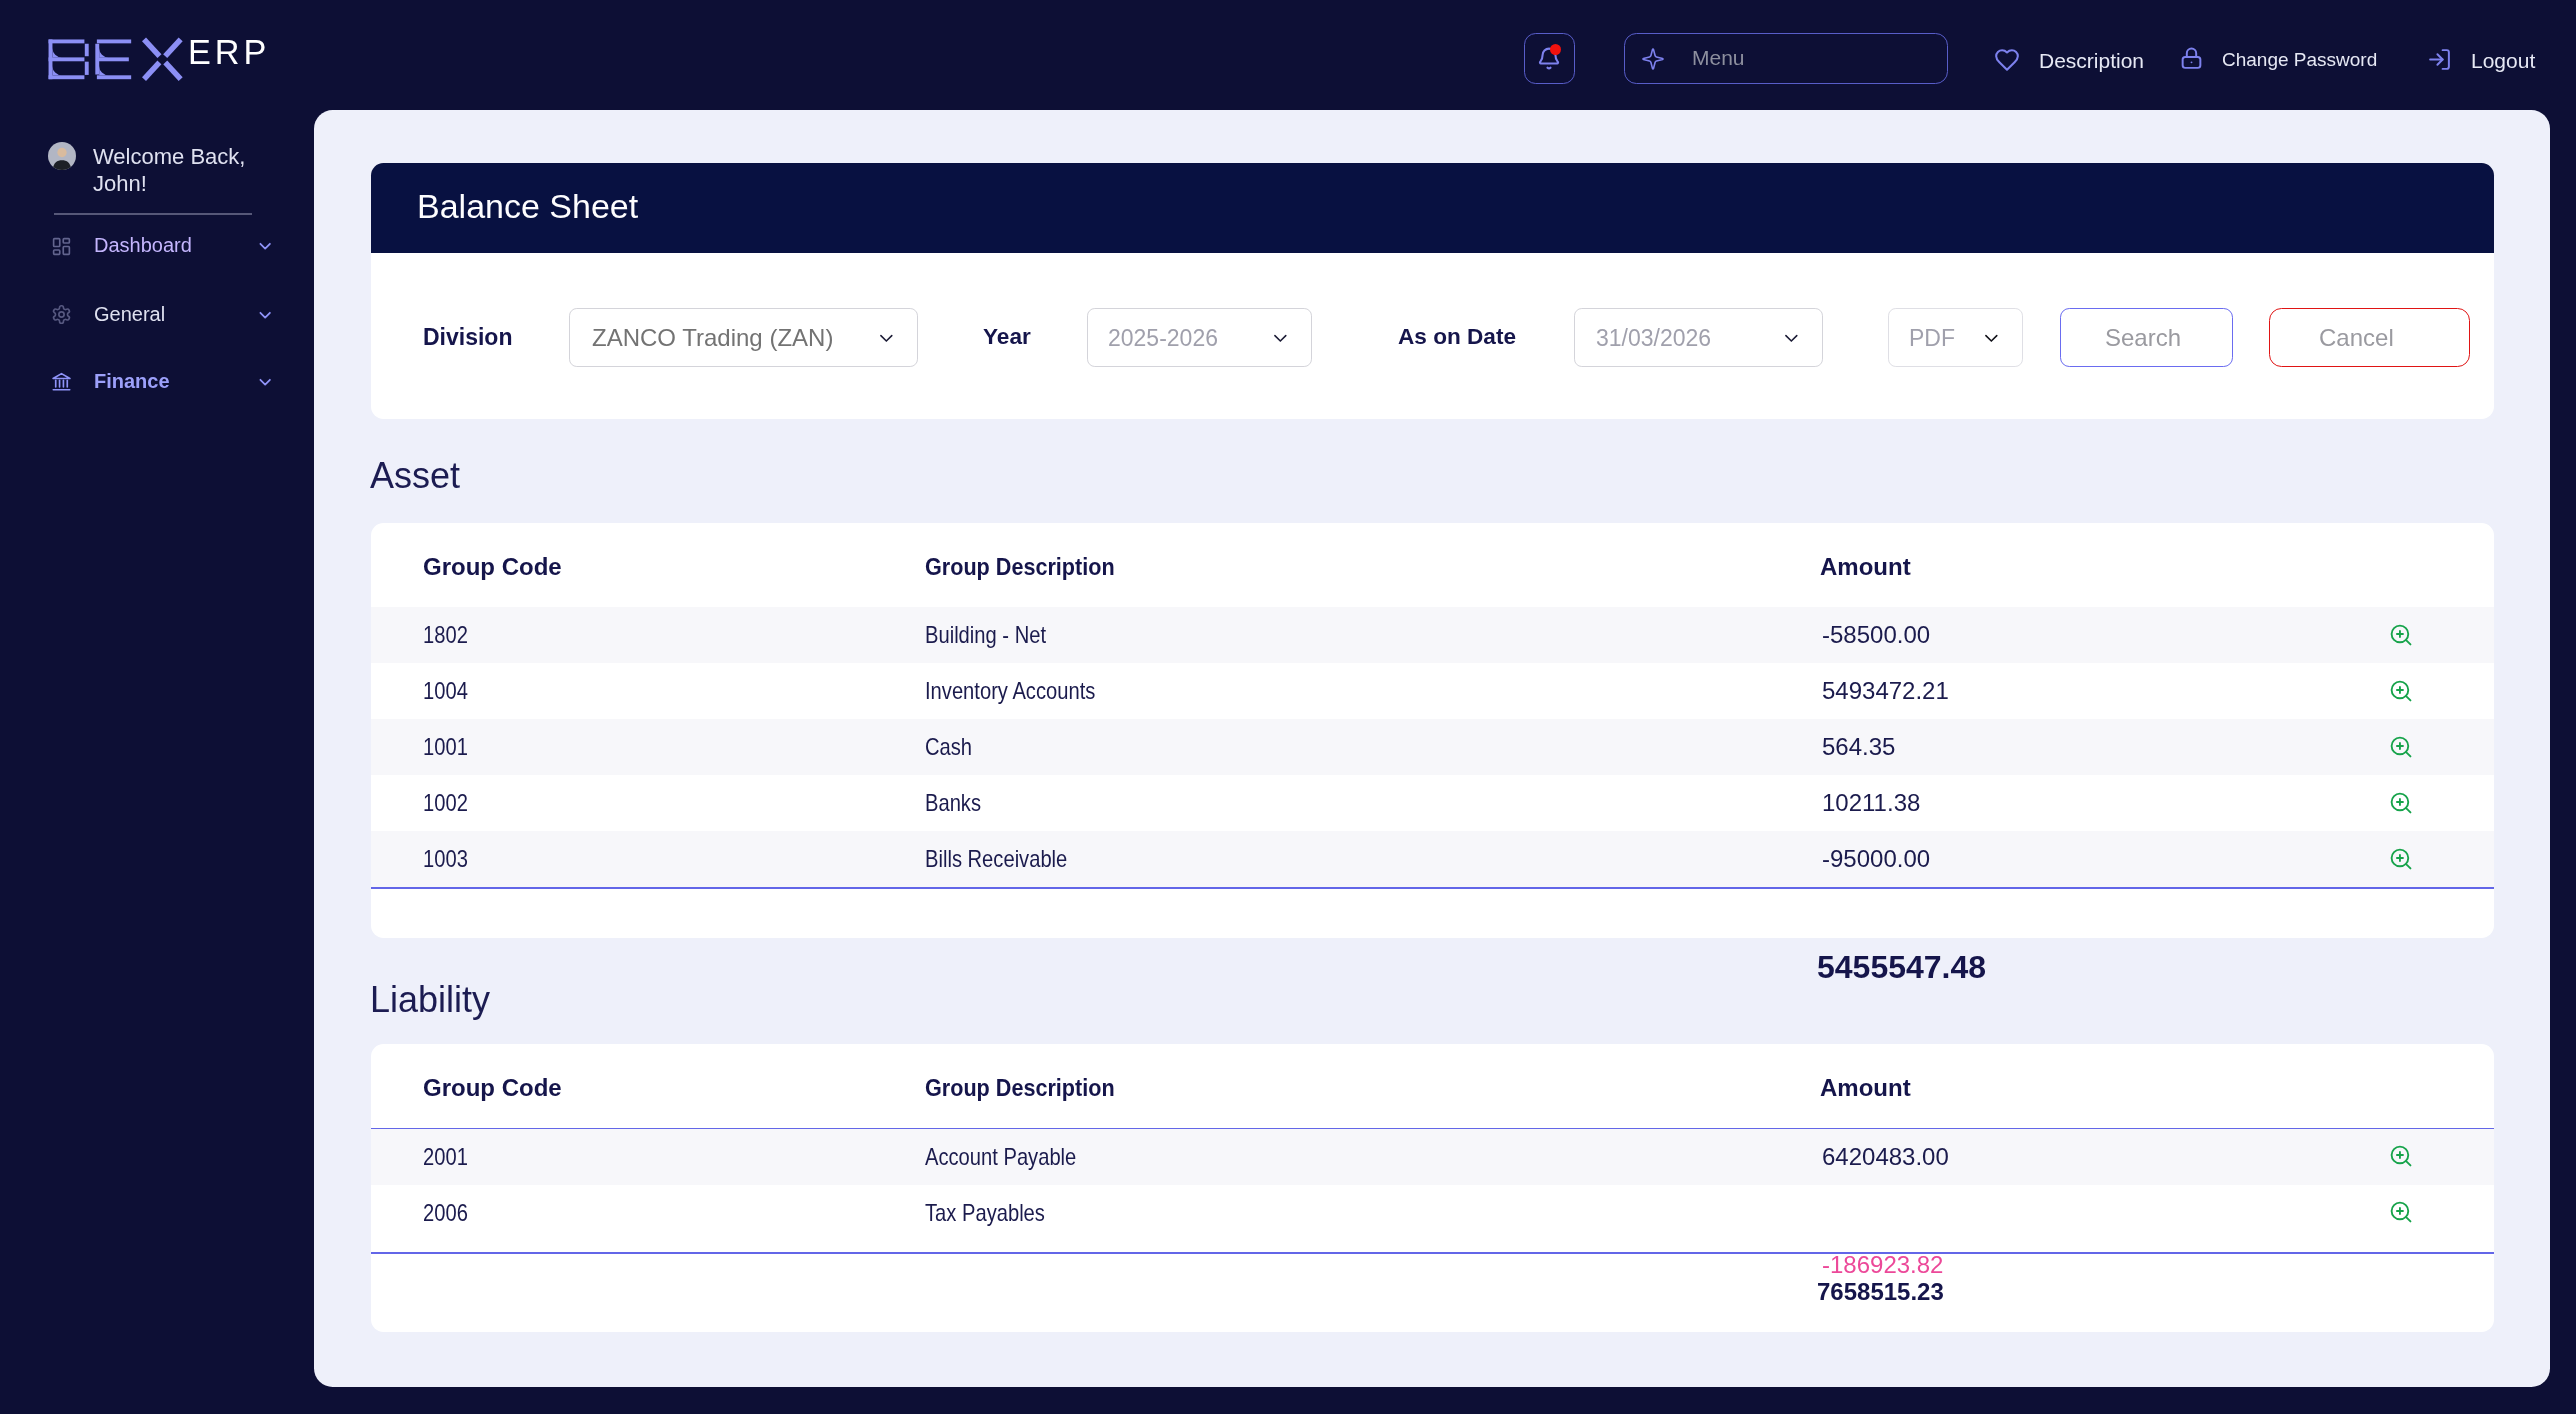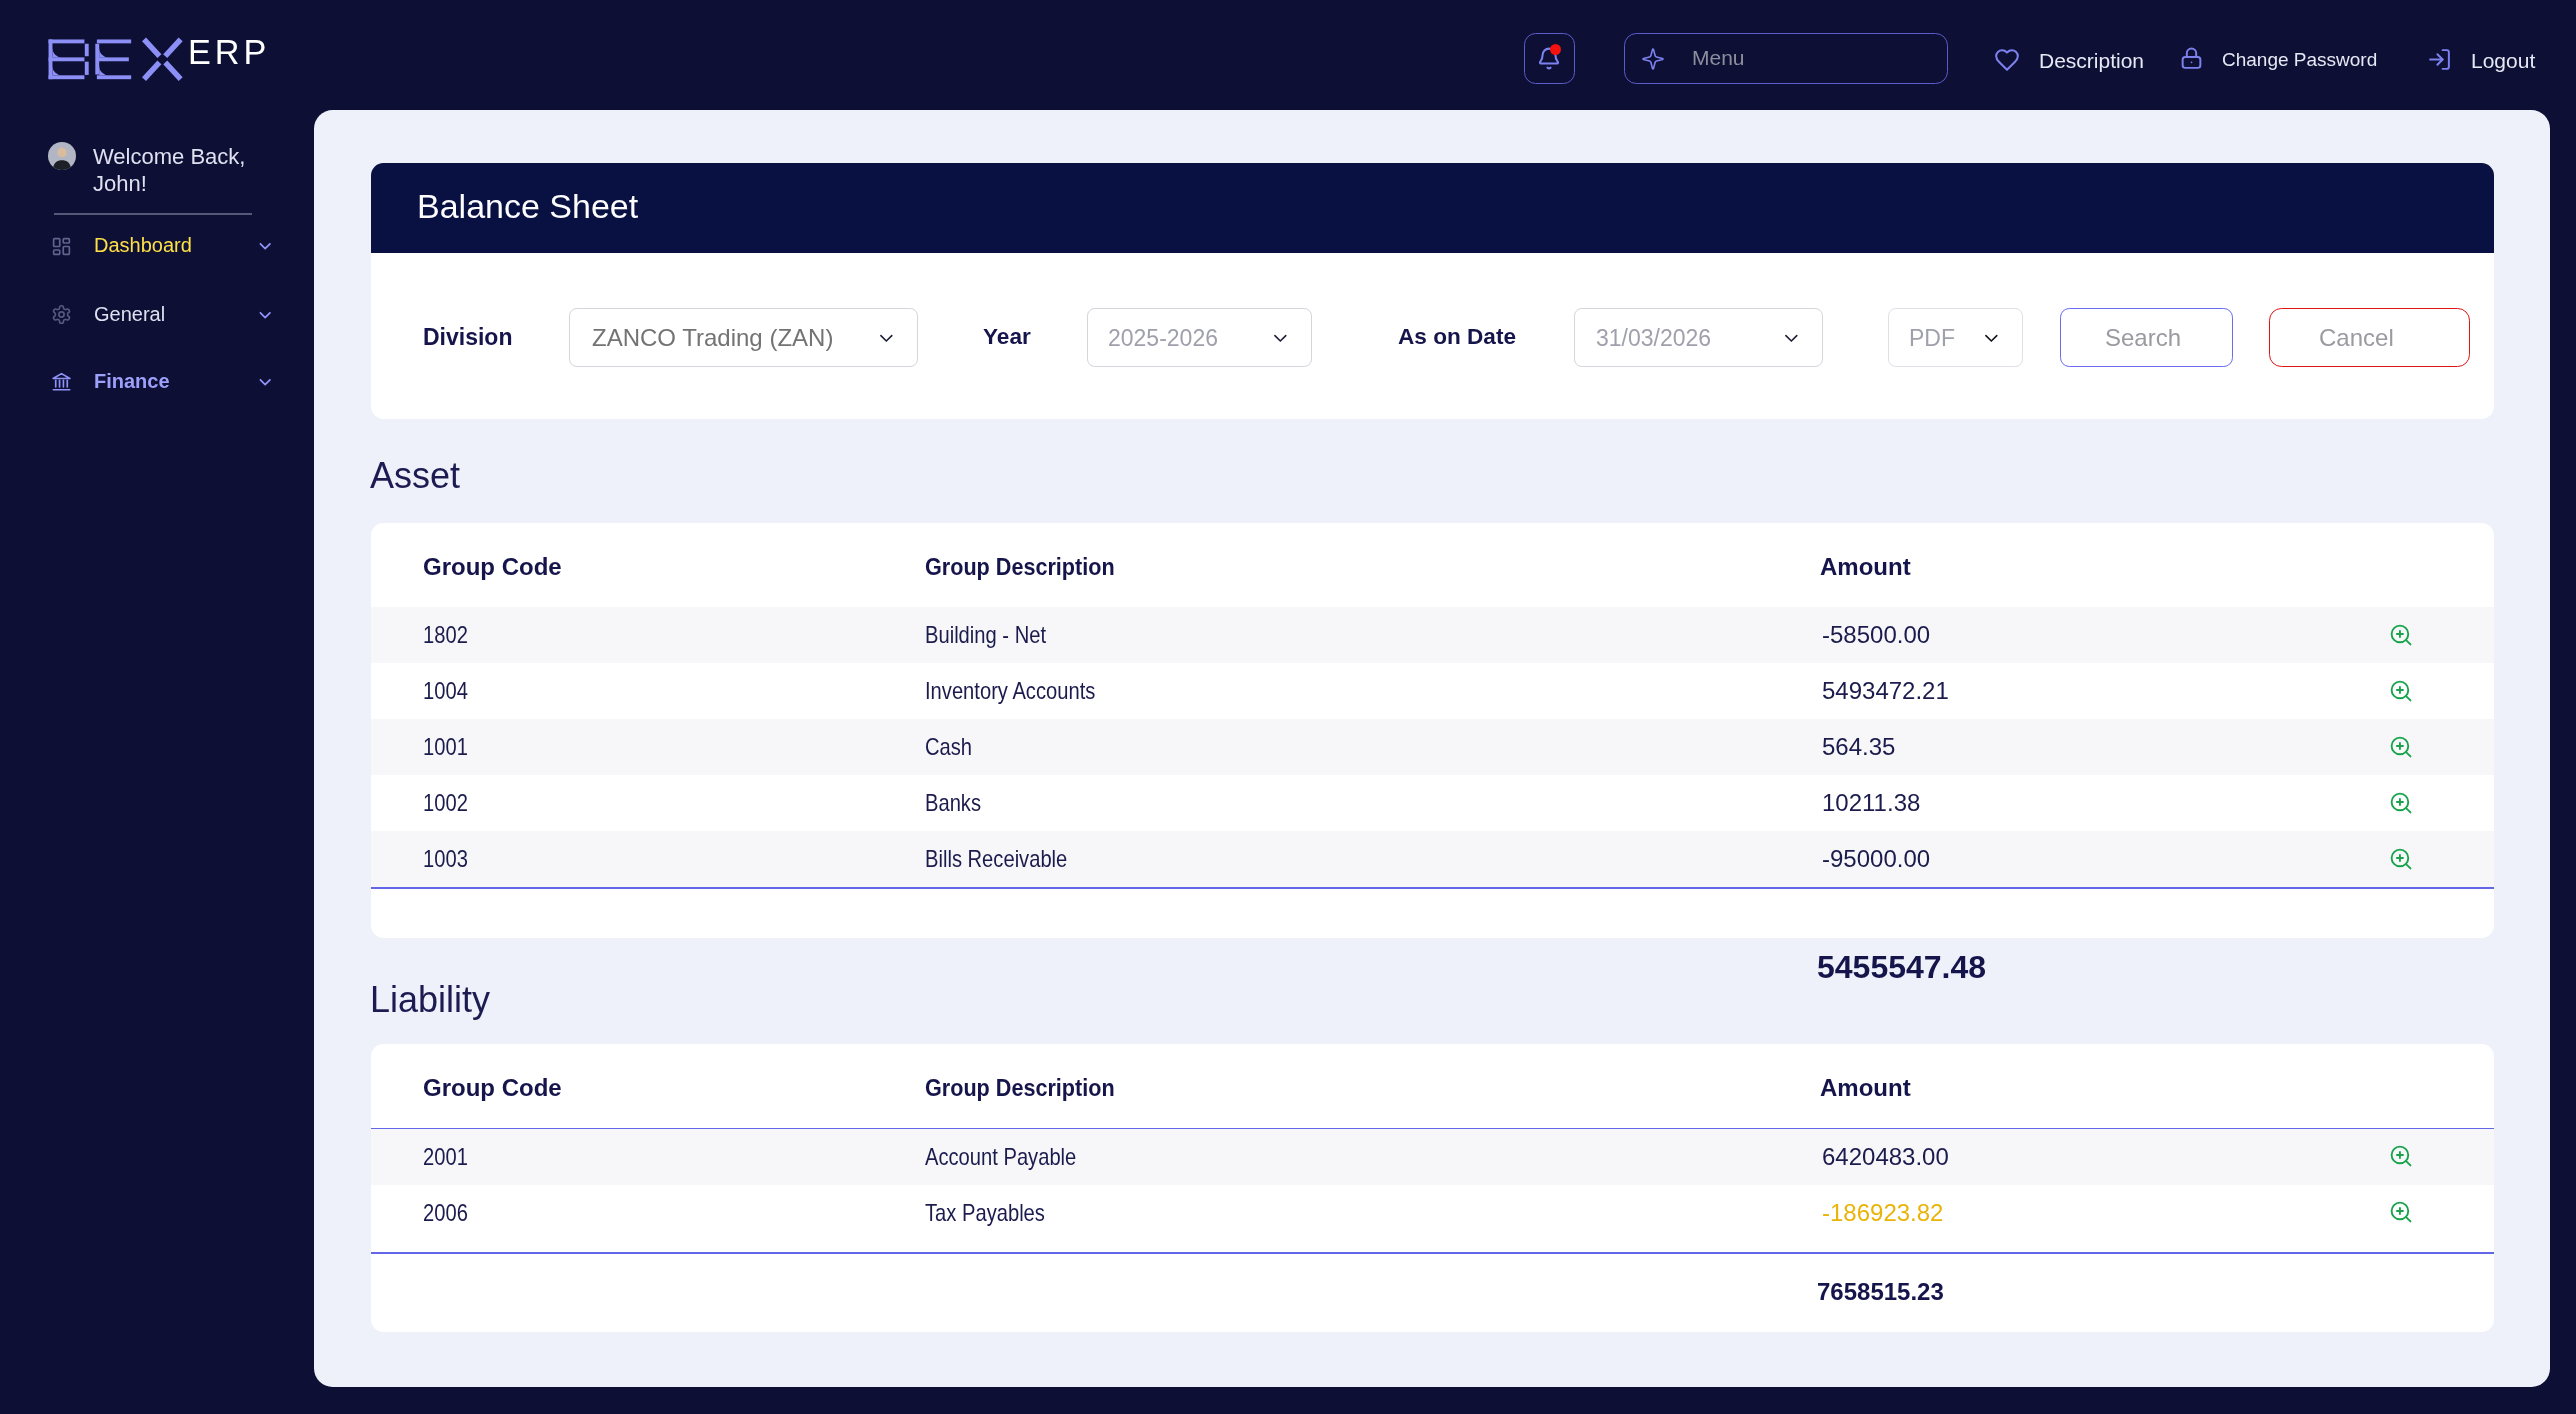--- a/index.html
+++ b/index.html
@@ -86,21 +86,21 @@
 </svg>
 <div class="abs" style="left:93px; top:143px; font-size:22px; line-height:27px; color:#dfe1f0;">Welcome Back,<br>John!</div>
 <div class="abs" style="left:54px; top:213px; width:198px; height:1.6px; background:#565878;"></div>
 
 <svg class="abs" style="left:51px; top:236px;" width="21" height="21" viewBox="0 0 24 24" fill="none" stroke="#62648e" stroke-width="1.9">
   <rect x="3" y="3" width="7" height="9" rx="1"></rect>
   <rect x="14" y="3" width="7" height="5" rx="1"></rect>
   <rect x="14" y="12" width="7" height="9" rx="1"></rect>
   <rect x="3" y="16" width="7" height="5" rx="1"></rect>
 </svg>
-<div class="abs" style="left:94px; top:234px; font-size:20px; color:#fde047;">Dashboard</div>
+<div class="abs" style="left:94px; top:234px; font-size:20px; color:#c4b5fd;">Dashboard</div>
 <svg class="abs" style="left:257px; top:238px;" width="16.3" height="16.3" viewBox="0 0 24 24" fill="none" stroke="#8f93f8" stroke-width="2.6" stroke-linecap="round" stroke-linejoin="round">
     <polyline points="5 8.5 12 15.5 19 8.5"></polyline>
   </svg>
 
 <svg class="abs" style="left:51px; top:304px;" width="21" height="21" viewBox="0 0 24 24" fill="none" stroke="#565880" stroke-width="1.9" stroke-linecap="round" stroke-linejoin="round">
   <path d="M12.22 2h-.44a2 2 0 0 0-2 2v.18a2 2 0 0 1-1 1.73l-.43.25a2 2 0 0 1-2 0l-.15-.08a2 2 0 0 0-2.73.73l-.22.38a2 2 0 0 0 .73 2.73l.15.1a2 2 0 0 1 1 1.72v.51a2 2 0 0 1-1 1.74l-.15.09a2 2 0 0 0-.73 2.73l.22.38a2 2 0 0 0 2.73.73l.15-.08a2 2 0 0 1 2 0l.43.25a2 2 0 0 1 1 1.73V20a2 2 0 0 0 2 2h.44a2 2 0 0 0 2-2v-.18a2 2 0 0 1 1-1.73l.43-.25a2 2 0 0 1 2 0l.15.08a2 2 0 0 0 2.73-.73l.22-.39a2 2 0 0 0-.73-2.73l-.15-.08a2 2 0 0 1-1-1.74v-.5a2 2 0 0 1 1-1.74l.15-.09a2 2 0 0 0 .73-2.73l-.22-.38a2 2 0 0 0-2.73-.73l-.15.08a2 2 0 0 1-2 0l-.43-.25a2 2 0 0 1-1-1.73V4a2 2 0 0 0-2-2z"></path>
   <circle cx="12" cy="12" r="3"></circle>
 </svg>
 <div class="abs" style="left:94px; top:303px; font-size:20px; color:#dfe1f0;">General</div>
 <svg class="abs" style="left:257px; top:307px;" width="16.3" height="16.3" viewBox="0 0 24 24" fill="none" stroke="#8f93f8" stroke-width="2.6" stroke-linecap="round" stroke-linejoin="round">
@@ -230,21 +230,21 @@
 <div class="abs" style="left:925px; top:1143px; font-size:24px; color:#1b1b4d; transform:scaleX(.84); transform-origin:0 50%;">Account Payable</div>
 <div class="abs" style="left:1822px; top:1143px; font-size:24px; color:#1b1b4d;">6420483.00</div>
 <svg class="abs" style="left:2389px; top:1144px;" width="25" height="25" viewBox="0 0 24 24" fill="none" stroke="#16a34a" stroke-width="1.8" stroke-linecap="round">
 <circle cx="10.5" cy="10.5" r="8"></circle>
     <line x1="10.5" y1="7.6" x2="10.5" y2="13.4"></line>
     <line x1="7.6" y1="10.5" x2="13.4" y2="10.5"></line>
     <line x1="16.4" y1="16.4" x2="20.6" y2="20.6"></line>
   </svg>
 <div class="abs" style="left:423px; top:1199px; font-size:24px; color:#1b1b4d; transform:scaleX(.84); transform-origin:0 50%;">2006</div>
 <div class="abs" style="left:925px; top:1199px; font-size:24px; color:#1b1b4d; transform:scaleX(.84); transform-origin:0 50%;">Tax Payables</div>
-<div class="abs" style="left:1822px; top:1199px; font-size:24px; color:#eab308;">-186923.82</div>
+<div class="abs" style="left:1822px; top:1251px; font-size:24px; color:#ec4899;">-186923.82</div>
 <svg class="abs" style="left:2389px; top:1200px;" width="25" height="25" viewBox="0 0 24 24" fill="none" stroke="#16a34a" stroke-width="1.8" stroke-linecap="round">
 <circle cx="10.5" cy="10.5" r="8"></circle>
     <line x1="10.5" y1="7.6" x2="10.5" y2="13.4"></line>
     <line x1="7.6" y1="10.5" x2="13.4" y2="10.5"></line>
     <line x1="16.4" y1="16.4" x2="20.6" y2="20.6"></line>
   </svg>
 <div class="abs" style="left:371px; top:1252px; width:2123px; height:1.6px; background:#6366e8;"></div>
 <div class="abs" style="left:1817px; top:1278px; font-size:24px; font-weight:bold; color:#15154b;">7658515.23</div>
 
 

